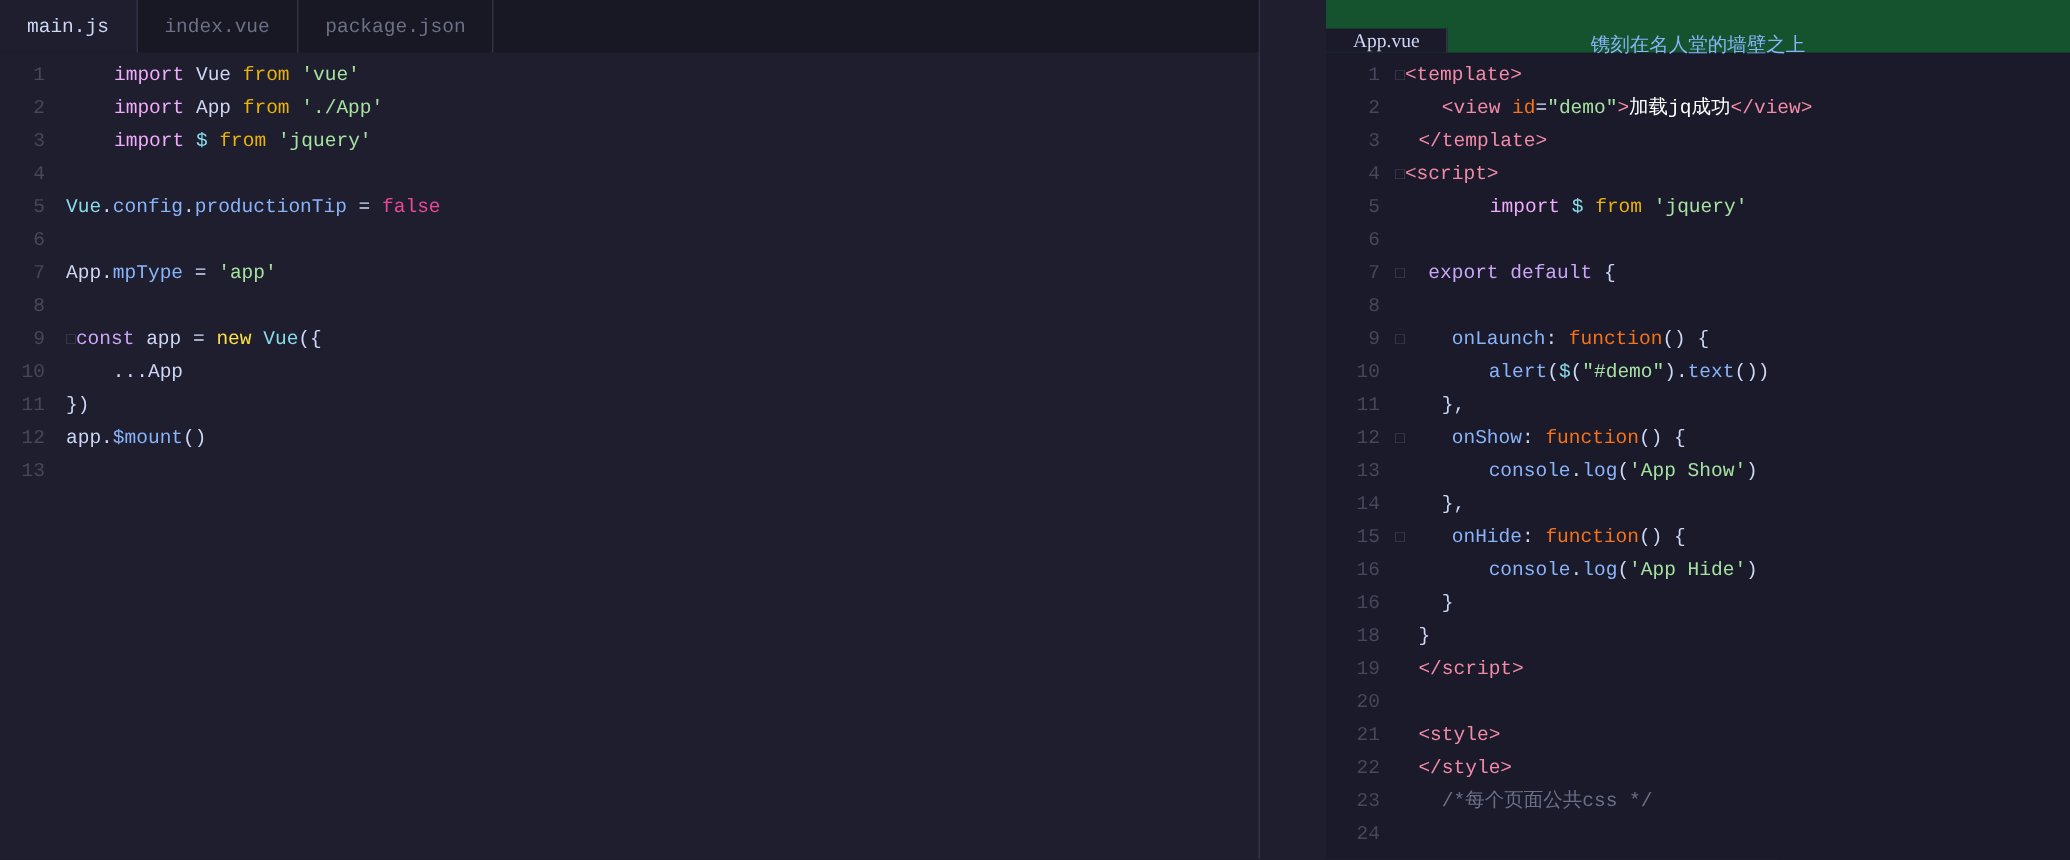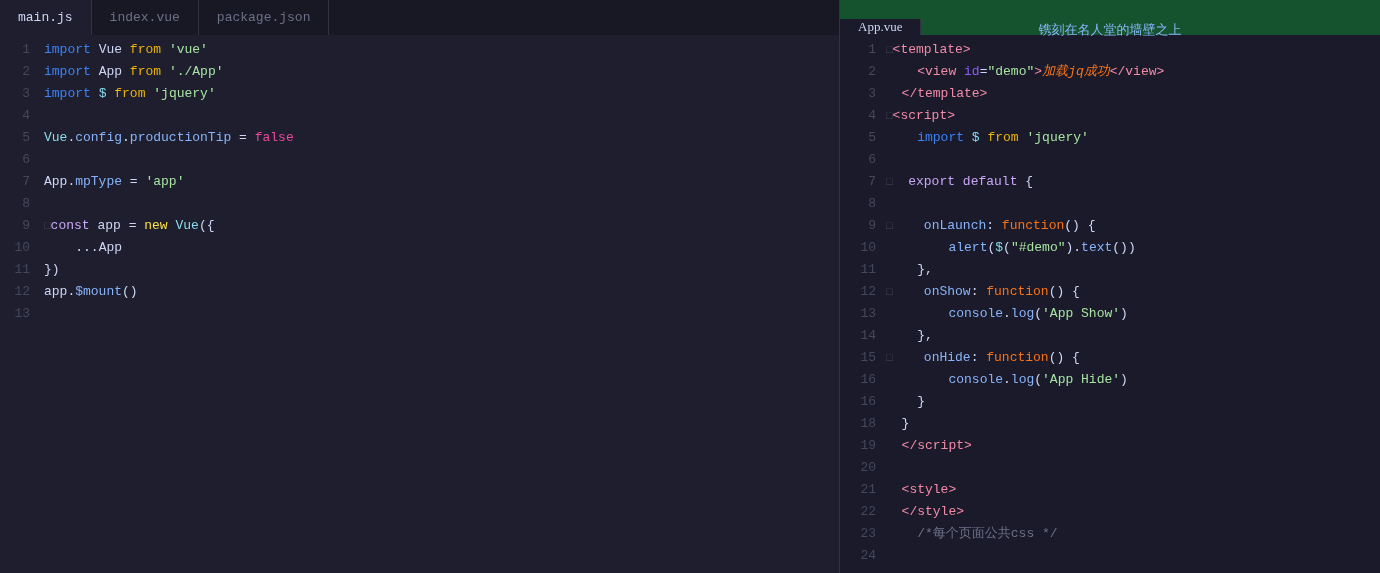--- a/index.html
+++ b/index.html
@@ -17,20 +17,21 @@
       height: 573px;
       overflow: hidden;
       display: flex;
       flex-direction: column;
     }
 
     .editor-container {
       display: flex;
       flex-direction: row;
       height: 100%;
+      gap: 44px;
     }
 
     
     .left-panel {
       width: 840px;
       display: flex;
       flex-direction: column;
       background: #1e1e2e;
       border-right: 1px solid #313244;
     }
@@ -176,36 +177,36 @@
 
     .right-code-line {
       height: 22px;
       line-height: 22px;
       font-size: 13px;
       white-space: pre;
       padding-left: 2px;
     }
 
     
-    .kw-import { color: #3b82f6; } 
+    .kw-import { color: #f0abfc; margin-left: 32px; } 
     .kw-from { color: #eab308; }
     .kw-vue { color: #89dceb; }    
     .str { color: #a6e3a1; }       
     .kw-const { color: #cba6f7; }
     .kw-new { color: #fde047; }
     .kw-false { color: #ec4899; }
     .var-name { color: #cdd6f4; }  
     .prop { color: #89b4fa; text-align: center; }      
     .dollar { color: #89dceb; }    
     .fn-name { color: #89b4fa; }
     .punct { color: #cdd6f4; }
     .tag { color: #f38ba8; }       
-    .attr { color: #8b5cf6; }      
+    .attr { color: #f97316; }      
     .attr-val { color: #a6e3a1; }  
-    .tag-content { color: #f97316; font-style: italic; }
+    .tag-content { color: #ffffff; }
     .comment { color: #6c7086; }
     .fold-icon { color: #45475a; font-size: 11px; }
     .kw-export { color: #cba6f7; }
     .kw-default { color: #cba6f7; }
     .kw-function { color: #f97316; }
     .method-name { color: #89b4fa; }
   </style>
 </head>
 <body>
 

